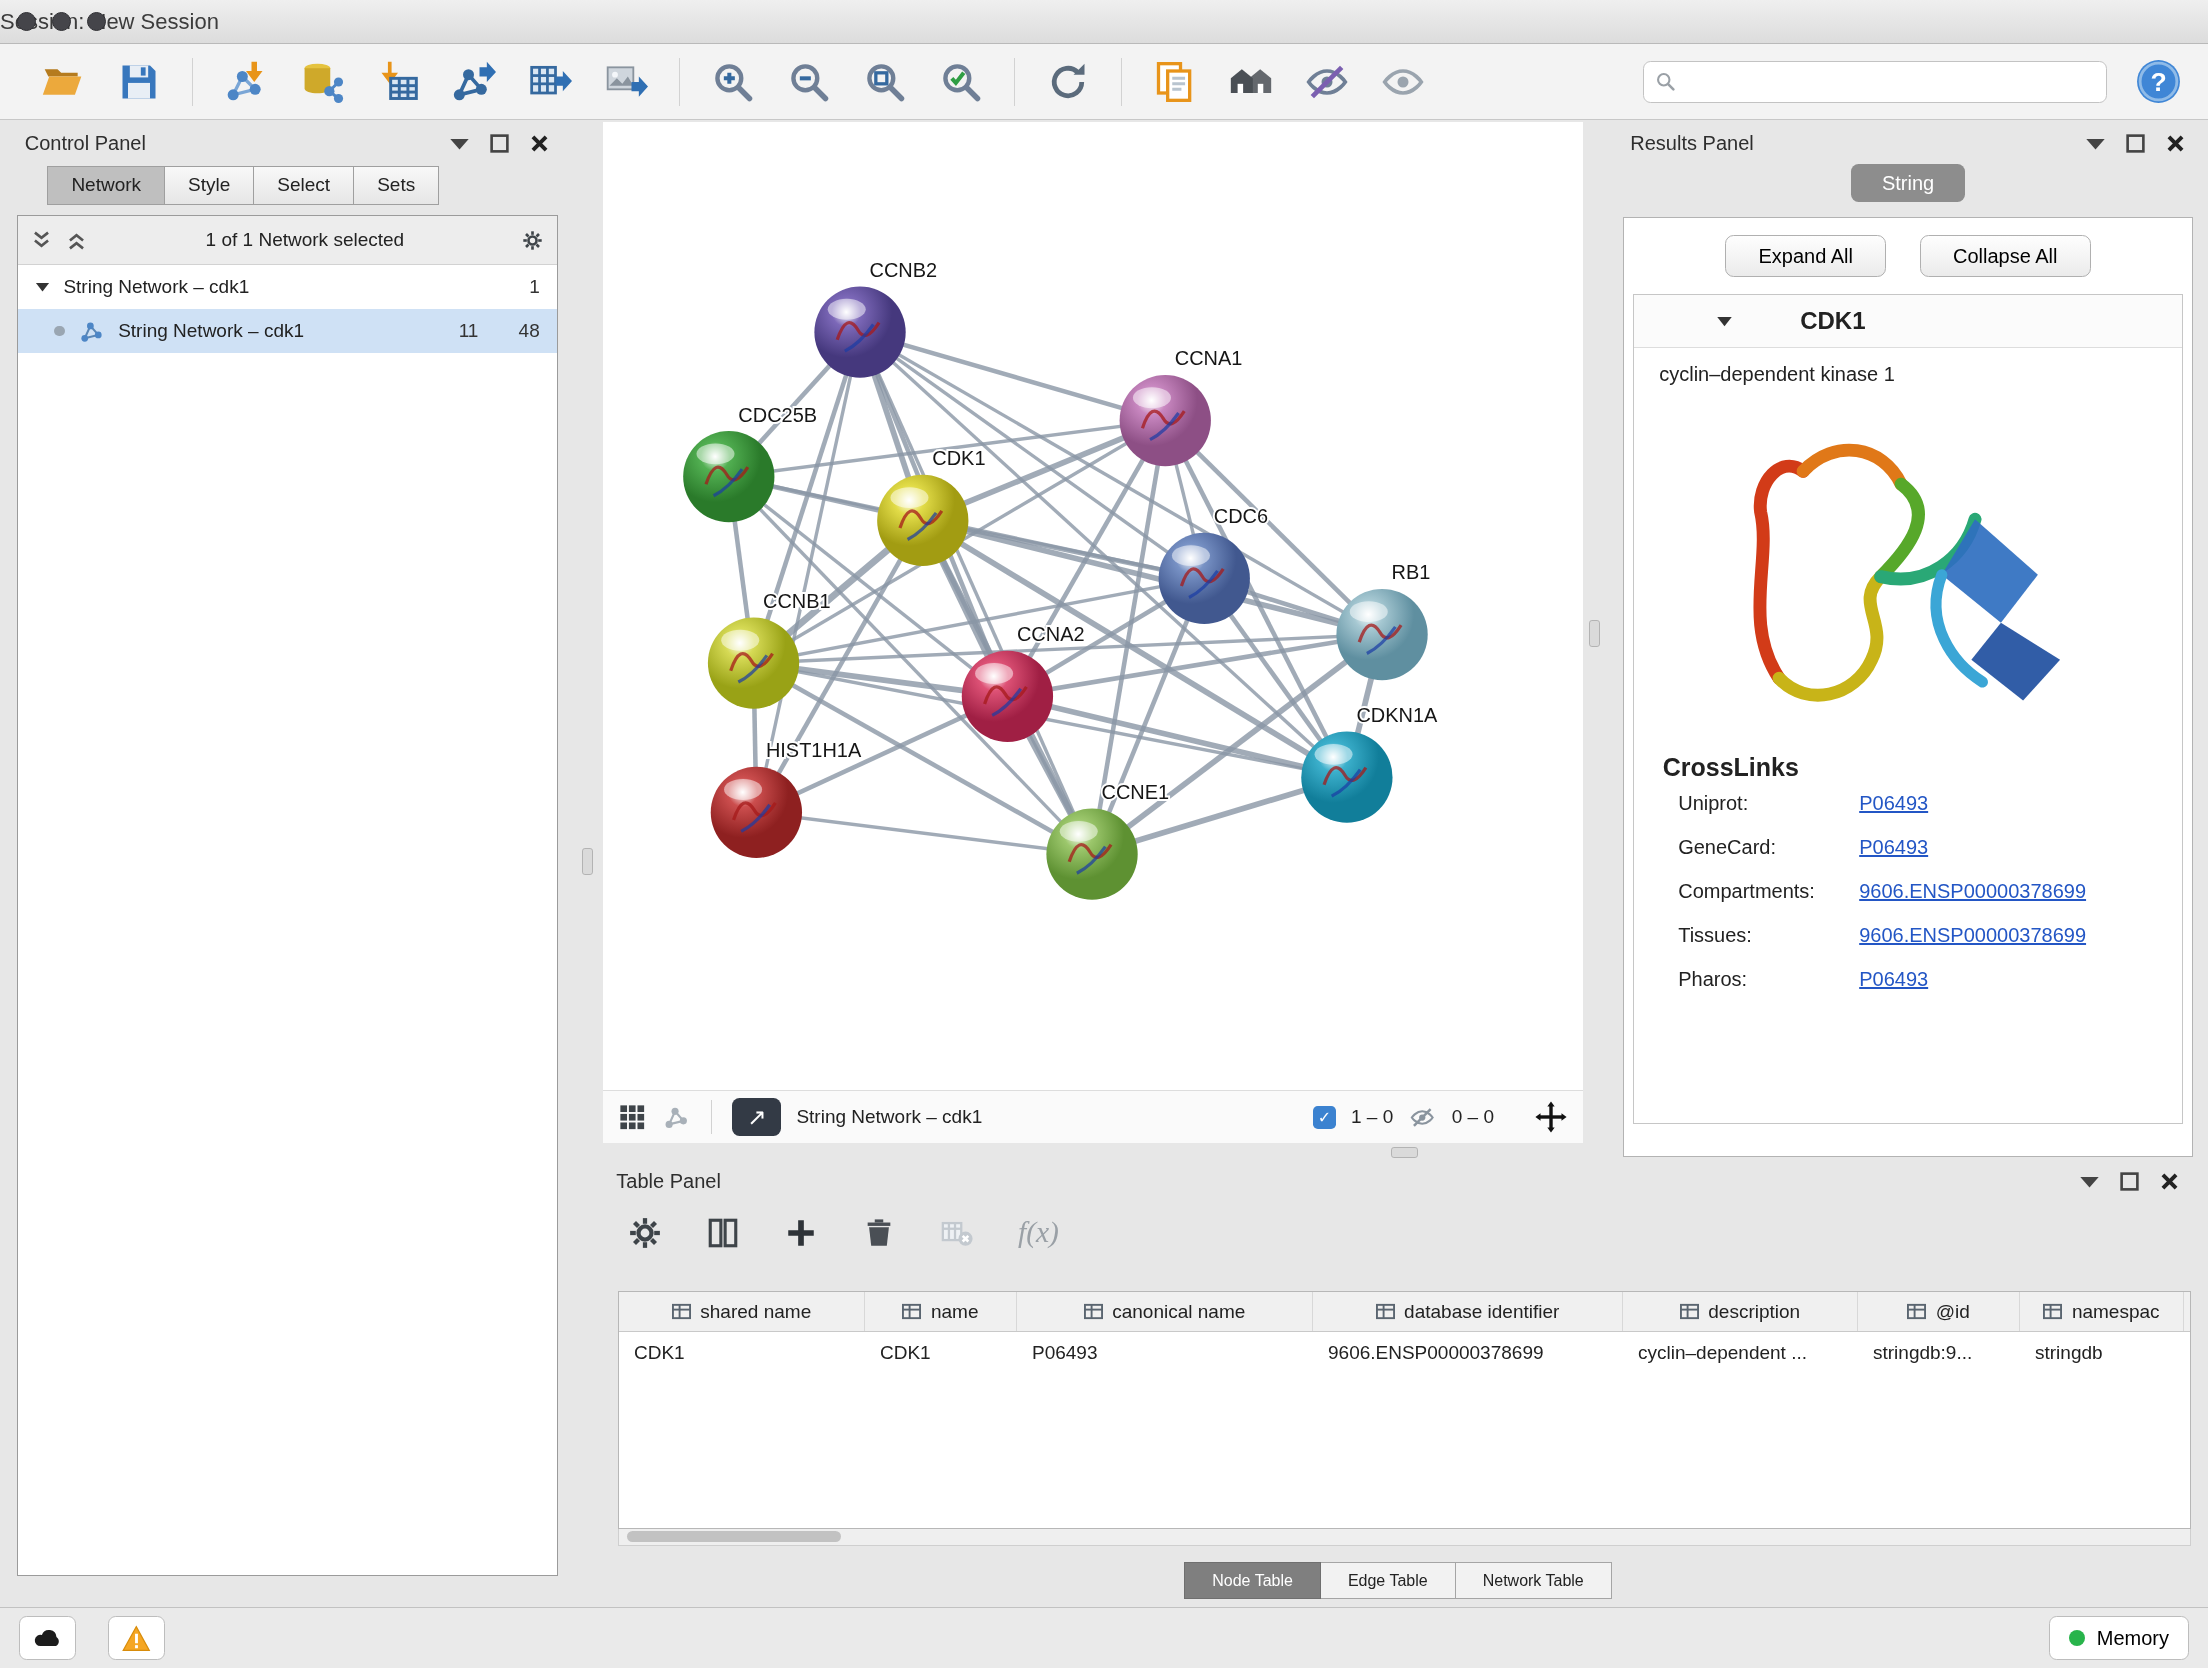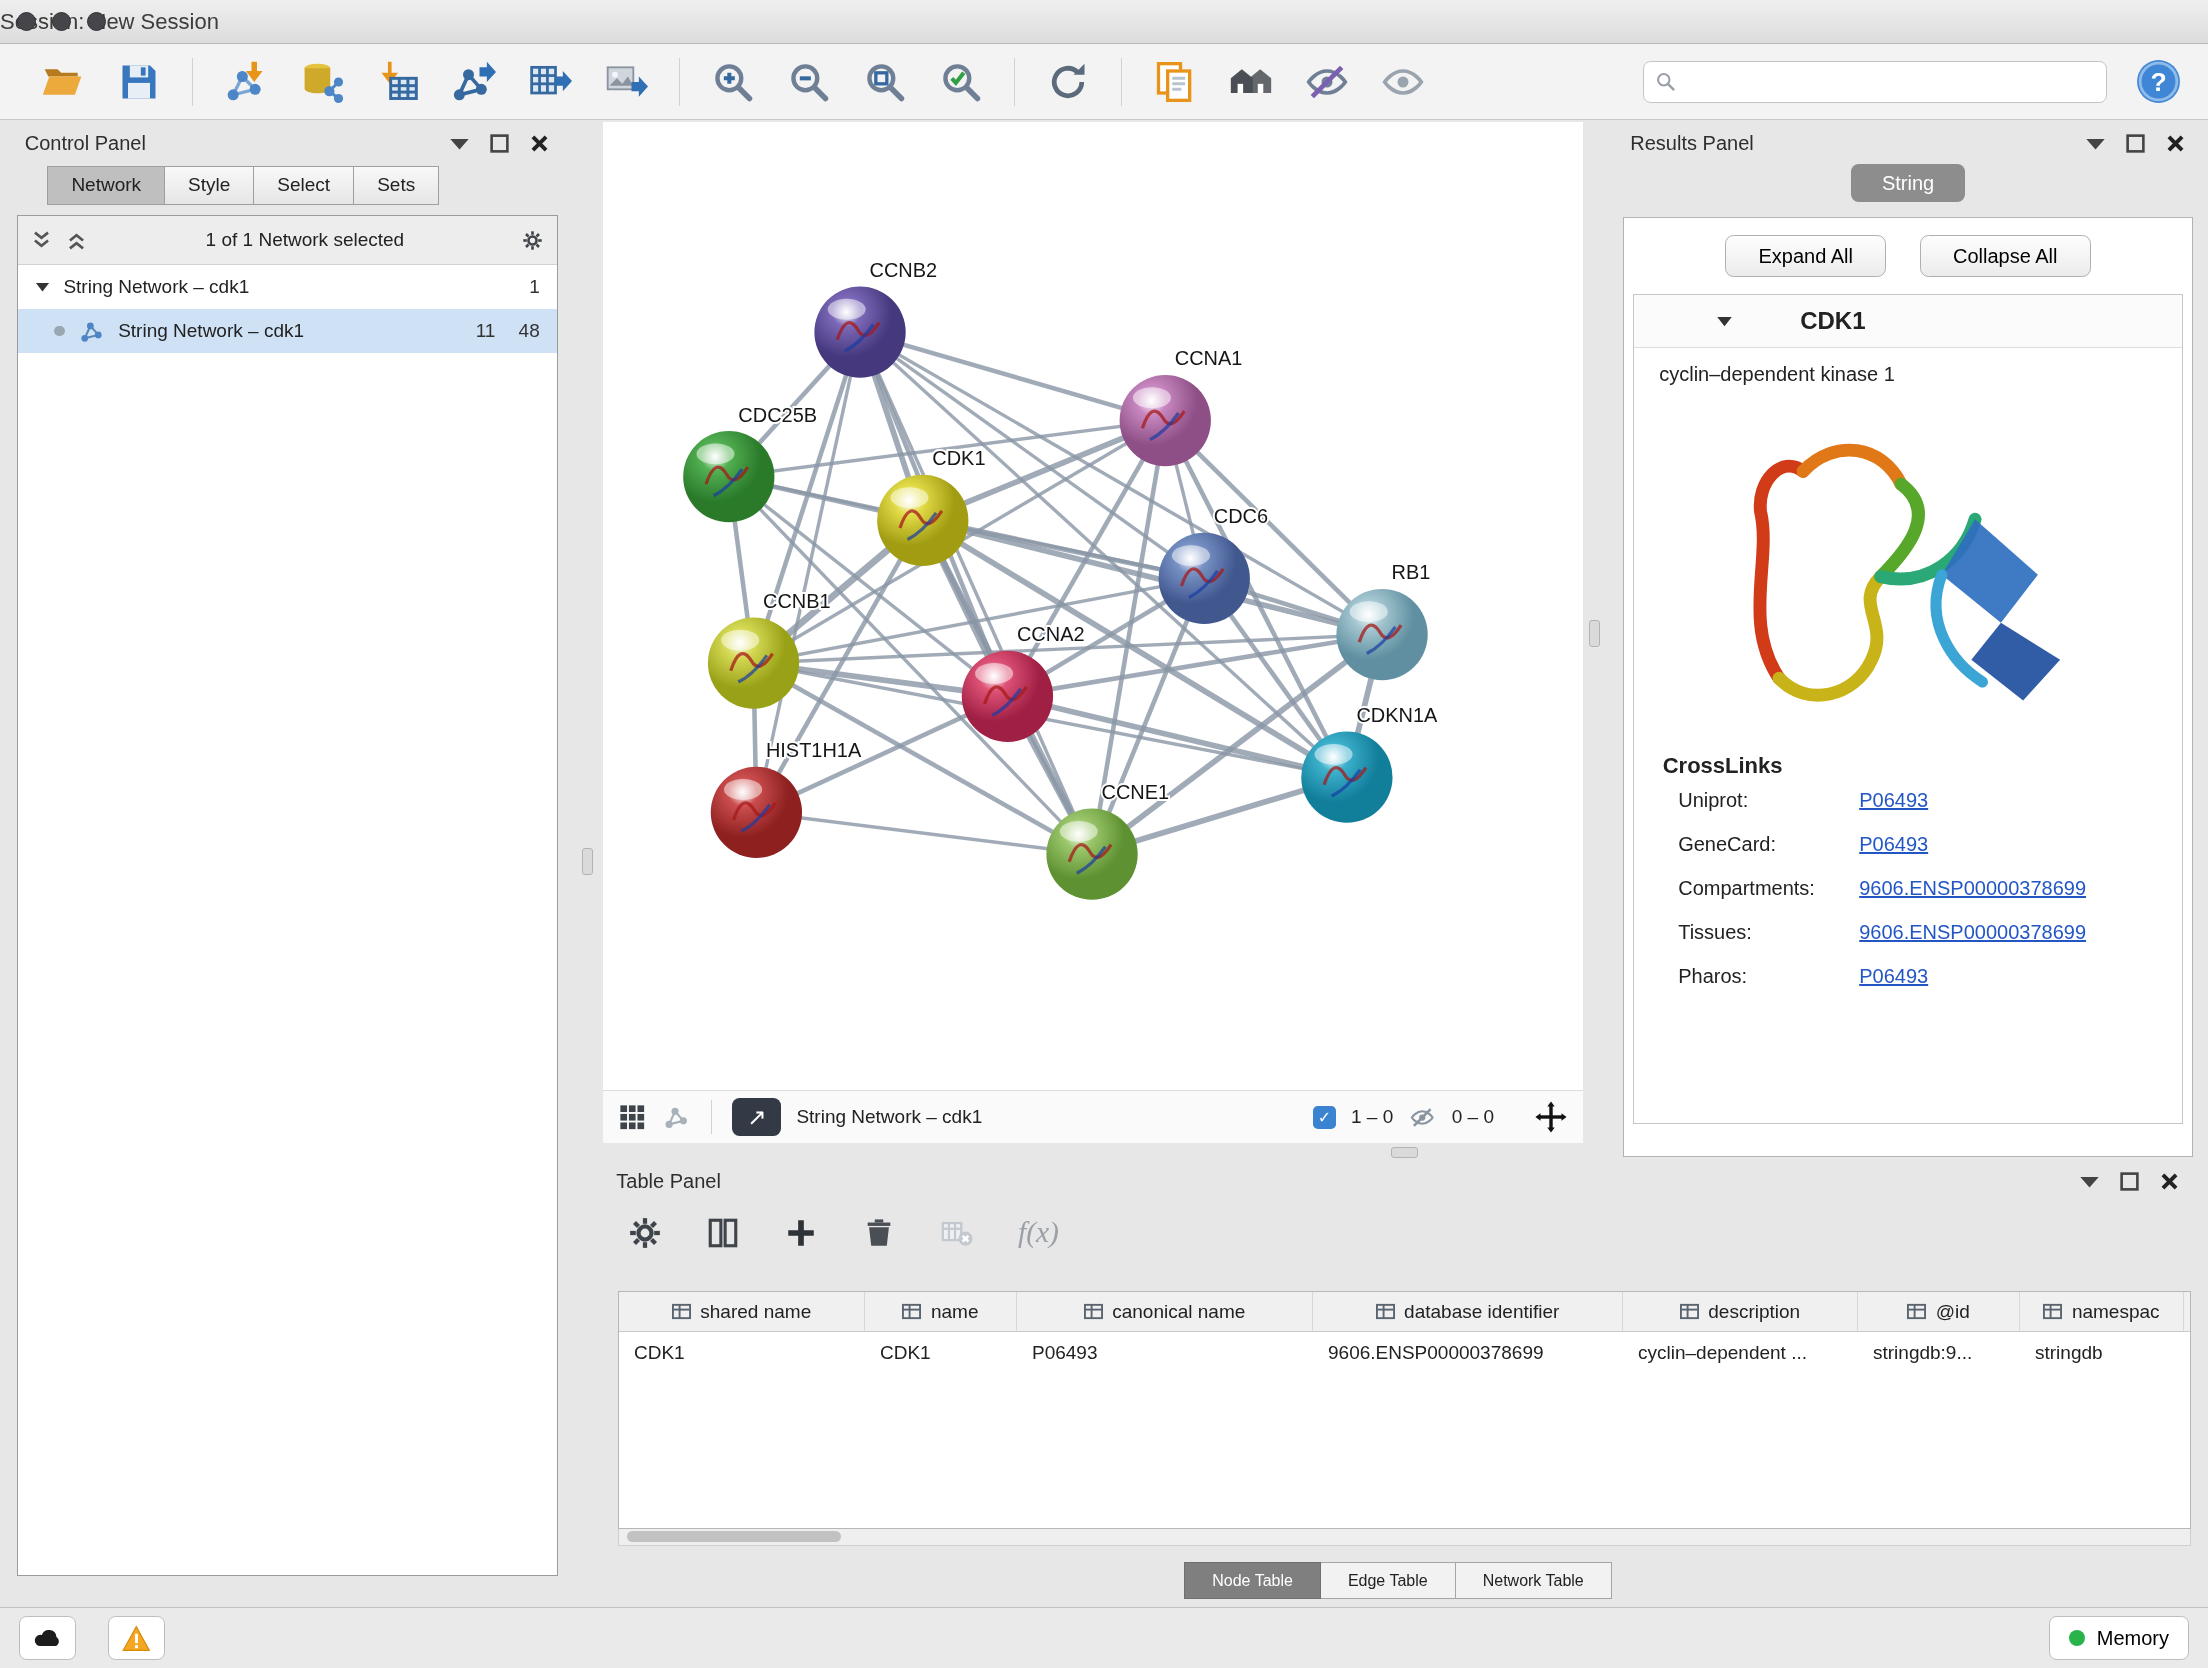--- a/index.html
+++ b/index.html
@@ -46,21 +46,21 @@
 .rp{position:absolute;left:1617px;top:122px;width:582px;height:1039px}
 .rp-tab{width:114px;margin:0 auto;background:#8d8d8d;color:#fff;text-align:center;font-size:20px;padding:7.6px 0;border-radius:7.6px;position:relative;z-index:2;border:0;display:block}
 .rp-box{position:absolute;left:5.7px;right:5.7px;top:95px;bottom:3.8px;background:#fff;border:1px solid #b3b3b3;padding:17px 9.5px 0}
 .rp-btns{display:flex;gap:34px;justify-content:center;margin-bottom:17px}
 .rp-btn{font-size:20px;padding:8.6px 32px;border:1px solid #b0b0b0;border-radius:8.6px;background:linear-gradient(#fefefe,#ebebeb)}
 .rp-inner{border:1px solid #c6c6c6;height:calc(100% - 91px);overflow:hidden}
 .gene-head{display:flex;align-items:center;height:53px;border-bottom:1px solid #ddd;padding-left:82px;gap:67px;background:#fbfbfb}
 .gene-name{font-size:24px;font-weight:bold}
 .gene-desc{font-size:20px;padding:15px 0 0 25px}
 .protein{margin:15px auto 0;display:block}
-.cl-title{font-size:22px;font-weight:bold;padding-left:28.5px;margin-top:9.5px}
+.cl-title{font-size:25px;font-weight:bold;padding-left:28.5px;margin-top:9.5px}
 .clrow{display:flex;align-items:center;padding-left:44px;height:44px;font-size:20px}
 .cll{width:181px}
 .clv{color:#2356c5}
 
 .tp{position:absolute;left:603px;top:1160px;width:1590px;height:445px}
 .tp-toolbar{display:flex;align-items:center;height:61px;padding-left:25px;gap:40px}
 .tp-toolbar .tbi{width:38px;height:38px;border:0;background:transparent;padding:0}
 .tp-toolbar svg{width:34px;height:34px}
 .fx{font-family:"Liberation Serif",serif;font-style:italic;font-size:29.5px;color:#9aa0a6;background:none;border:0}
 .tbl{position:absolute;left:15px;right:1.9px;top:131px;bottom:76px;background:#fff;border:1px solid #b7b7b7;overflow:hidden}
@@ -317,21 +317,21 @@
       <span class="dot"></span>
       <svg width="27" height="27" viewBox="0 0 24 24">
           <path stroke="#5b87b5" stroke-width="1.8" fill="none" d="M6 18 11 7l7 8z"></path>
           <circle cx="6" cy="18" r="3" fill="#4d86c6"></circle>
           <circle cx="11" cy="7" r="3" fill="#4d86c6"></circle>
           <circle cx="18" cy="15" r="3" fill="#4d86c6"></circle>
         </svg>
       <span>String Network – cdk1</span>
       <span class="flex"></span>
       <span class="cnt">11</span>
-      <span class="cnt" style="margin-left:4px">48</span>
+      <span class="cnt" style="margin-left:21px">48</span>
     </div>
   </div>
 </div>
 
 <div id="net-canvas">
   <svg id="net-svg" width="980" height="968" viewBox="0 0 1030 1018">
       <defs>
         <radialGradient id="ng0" cx="35%" cy="28%">
           <stop offset="0%" stop-color="#ffffff"></stop>
           <stop offset="32%" stop-color="#7c68b8"></stop>

